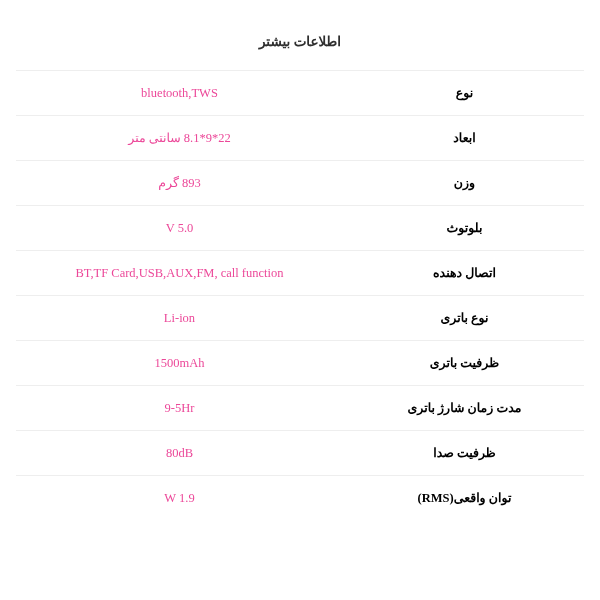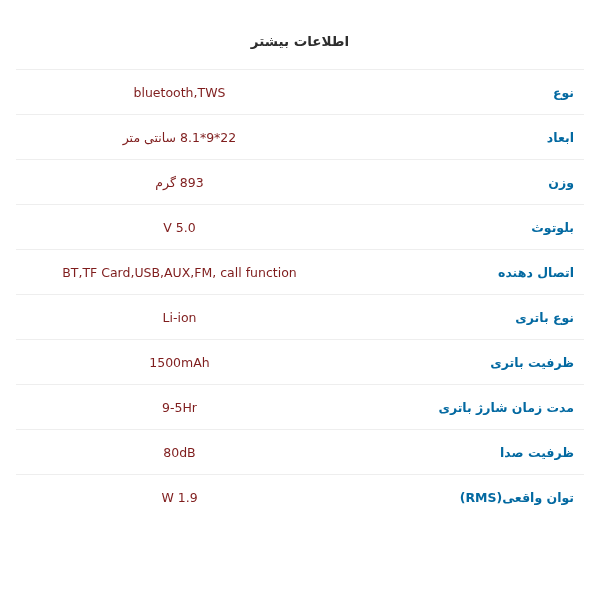--- a/index.html
+++ b/index.html
@@ -13,20 +13,21 @@
     font-family: "DejaVu Sans", "Liberation Sans", sans-serif;
     color: #3f3f3f;
     overflow: hidden;
   }
   .page {
     width: 600px;
     height: 600px;
     box-sizing: border-box;
     padding: 0 16px;
     position: relative;
+    font-family: Liberation Serif, serif;
   }
   .spec-title {
     text-align: center;
     font-size: 13.5px;
     font-weight: bold;
     color: #2e2e2e;
     padding: 33px 0 20px 0;
     letter-spacing: 0;
   }
   .spec-table {
@@ -41,31 +42,31 @@
     border-top: 1px solid #eeeeee;
   }
   .spec-key, .spec-val {
     padding: 14px 12px;
     font-size: 12.5px;
     vertical-align: middle;
     height: 16px;
   }
   .spec-key {
     width: 42%;
-    text-align: right;
+    text-align: center;
     font-weight: bold;
-    color: #0369a1;
+    color: #000000;
     padding-right: 10px;
     white-space: nowrap;
   }
   .spec-val {
     width: 58%;
     text-align: center;
     font-weight: normal;
-    color: #7f1d1d;
+    color: #ec4899;
     direction: ltr;
   }
   .spec-val.rtl {
     direction: rtl;
   }
 </style>
 </head>
 <body>
 
 <div class="page">

